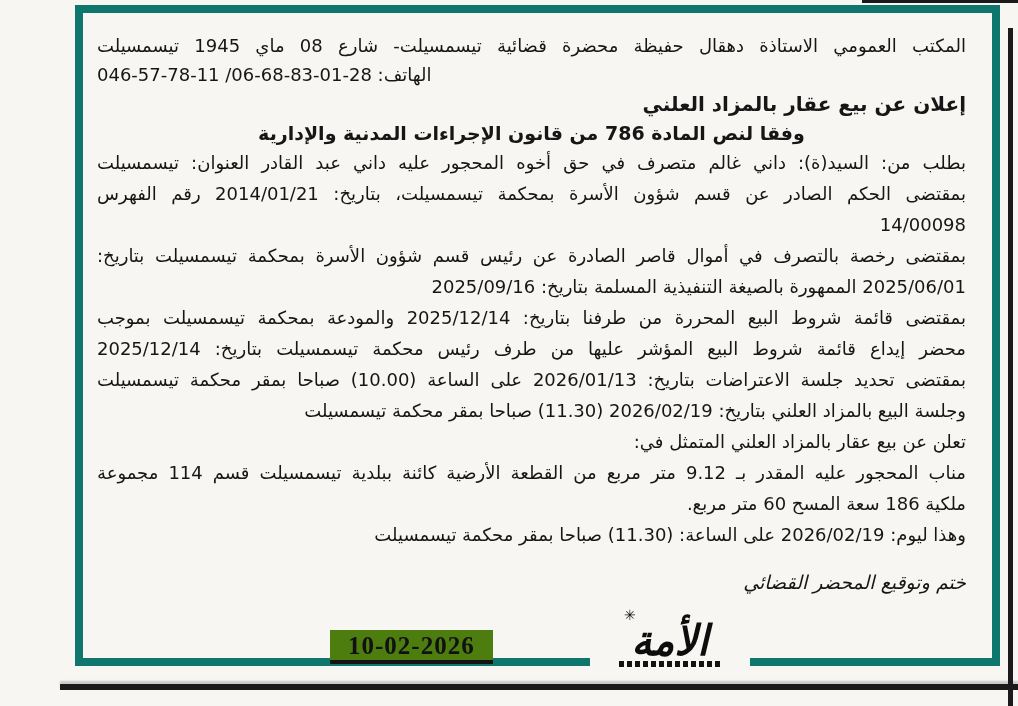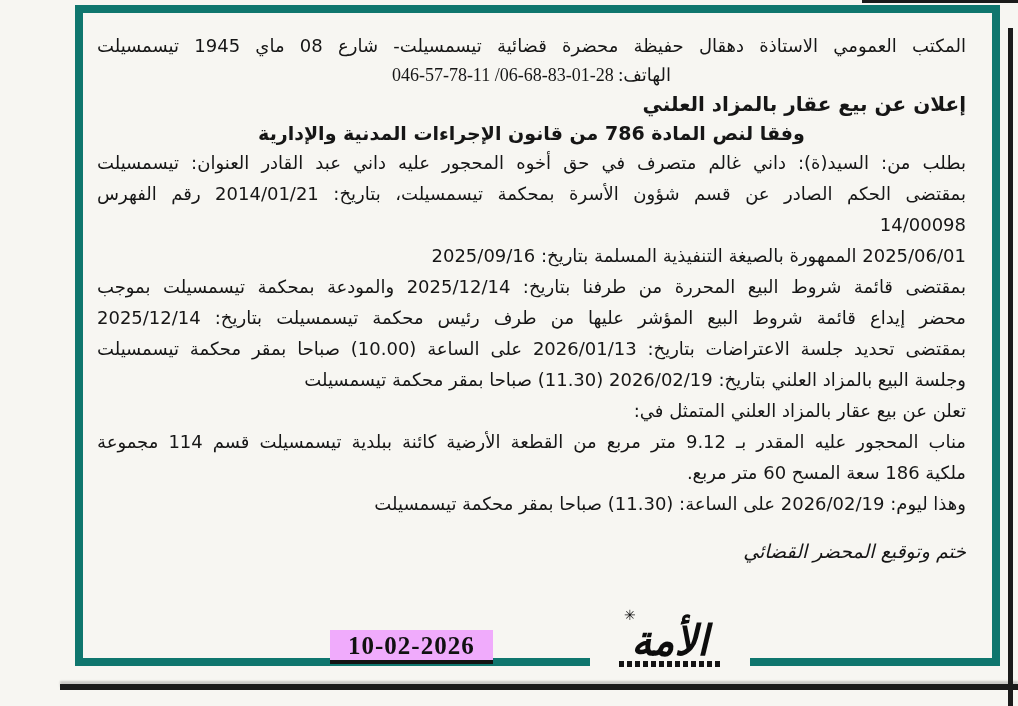--- a/index.html
+++ b/index.html
@@ -31,22 +31,21 @@
   }
   .hdr-line1 {
     font-size: 18px;
     line-height: 30px;
     text-align: justify;
     text-align-last: justify;
   }
   .hdr-line2 {
     font-size: 18px;
     line-height: 28px;
-    text-align: center;
-    font-family: Liberation Serif, serif;
+    text-align: left;
   }
   .title {
     font-size: 20px;
     font-weight: bold;
     line-height: 30px;
   }
   .subtitle {
     font-size: 19px;
     font-weight: bold;
     line-height: 28px;
@@ -66,21 +65,21 @@
     text-align: right;
     padding-left: 6px;
     font-style: italic;
   }
   
   .pubdate {
     position: absolute;
     left: 330px;
     top: 630px;
     z-index: 6;
-    background: #f0abfc;
+    background: #4d7c0f;
     padding: 2px 18px 0 18px;
     border-bottom: 4px solid #131313;
     font-family: "Liberation Serif", serif;
     font-weight: bold;
     font-size: 25px;
     letter-spacing: 1px;
     color: #111;
   }
   
   .logo {
@@ -161,20 +160,21 @@
     </div>
 
     <div class="title">إعلان عن بيع عقار بالمزاد العلني</div>
 
     <div class="subtitle">وفقا لنص المادة 786 من قانون الإجراءات المدنية والإدارية</div>
 
     <div class="bodyblock">
       <div class="bl j">بطلب من: السيد(ة): داني غالم متصرف في حق أخوه المحجور عليه داني عبد القادر العنوان: تيسمسيلت</div>
       <div class="bl j">بمقتضى الحكم الصادر عن قسم شؤون الأسرة بمحكمة تيسمسيلت، بتاريخ: 2014/01/21 رقم الفهرس</div>
       <div class="bl r">14/00098</div>
+      <div class="bl j">بمقتضى رخصة بالتصرف في أموال قاصر الصادرة عن رئيس قسم شؤون الأسرة بمحكمة تيسمسيلت بتاريخ:</div>
       <div class="bl r">2025/06/01 الممهورة بالصيغة التنفيذية المسلمة بتاريخ: 2025/09/16</div>
       <div class="bl j">بمقتضى قائمة شروط البيع المحررة من طرفنا بتاريخ: 2025/12/14 والمودعة بمحكمة تيسمسيلت بموجب</div>
       <div class="bl j">محضر إيداع قائمة شروط البيع المؤشر عليها من طرف رئيس محكمة تيسمسيلت بتاريخ: 2025/12/14</div>
       <div class="bl j">بمقتضى تحديد جلسة الاعتراضات بتاريخ: 2026/01/13 على الساعة (10.00) صباحا بمقر محكمة تيسمسيلت</div>
       <div class="bl r">وجلسة البيع بالمزاد العلني بتاريخ: 2026/02/19 (11.30) صباحا بمقر محكمة تيسمسيلت</div>
       <div class="bl r">تعلن عن بيع عقار بالمزاد العلني المتمثل في:</div>
       <div class="bl j">مناب المحجور عليه المقدر بـ 9.12 متر مربع من القطعة الأرضية كائنة ببلدية تيسمسيلت قسم 114 مجموعة</div>
       <div class="bl r">ملكية 186 سعة المسح 60 متر مربع.</div>
       <div class="bl r">وهذا ليوم: 2026/02/19 على الساعة: (11.30) صباحا بمقر محكمة تيسمسيلت</div>
     </div>

